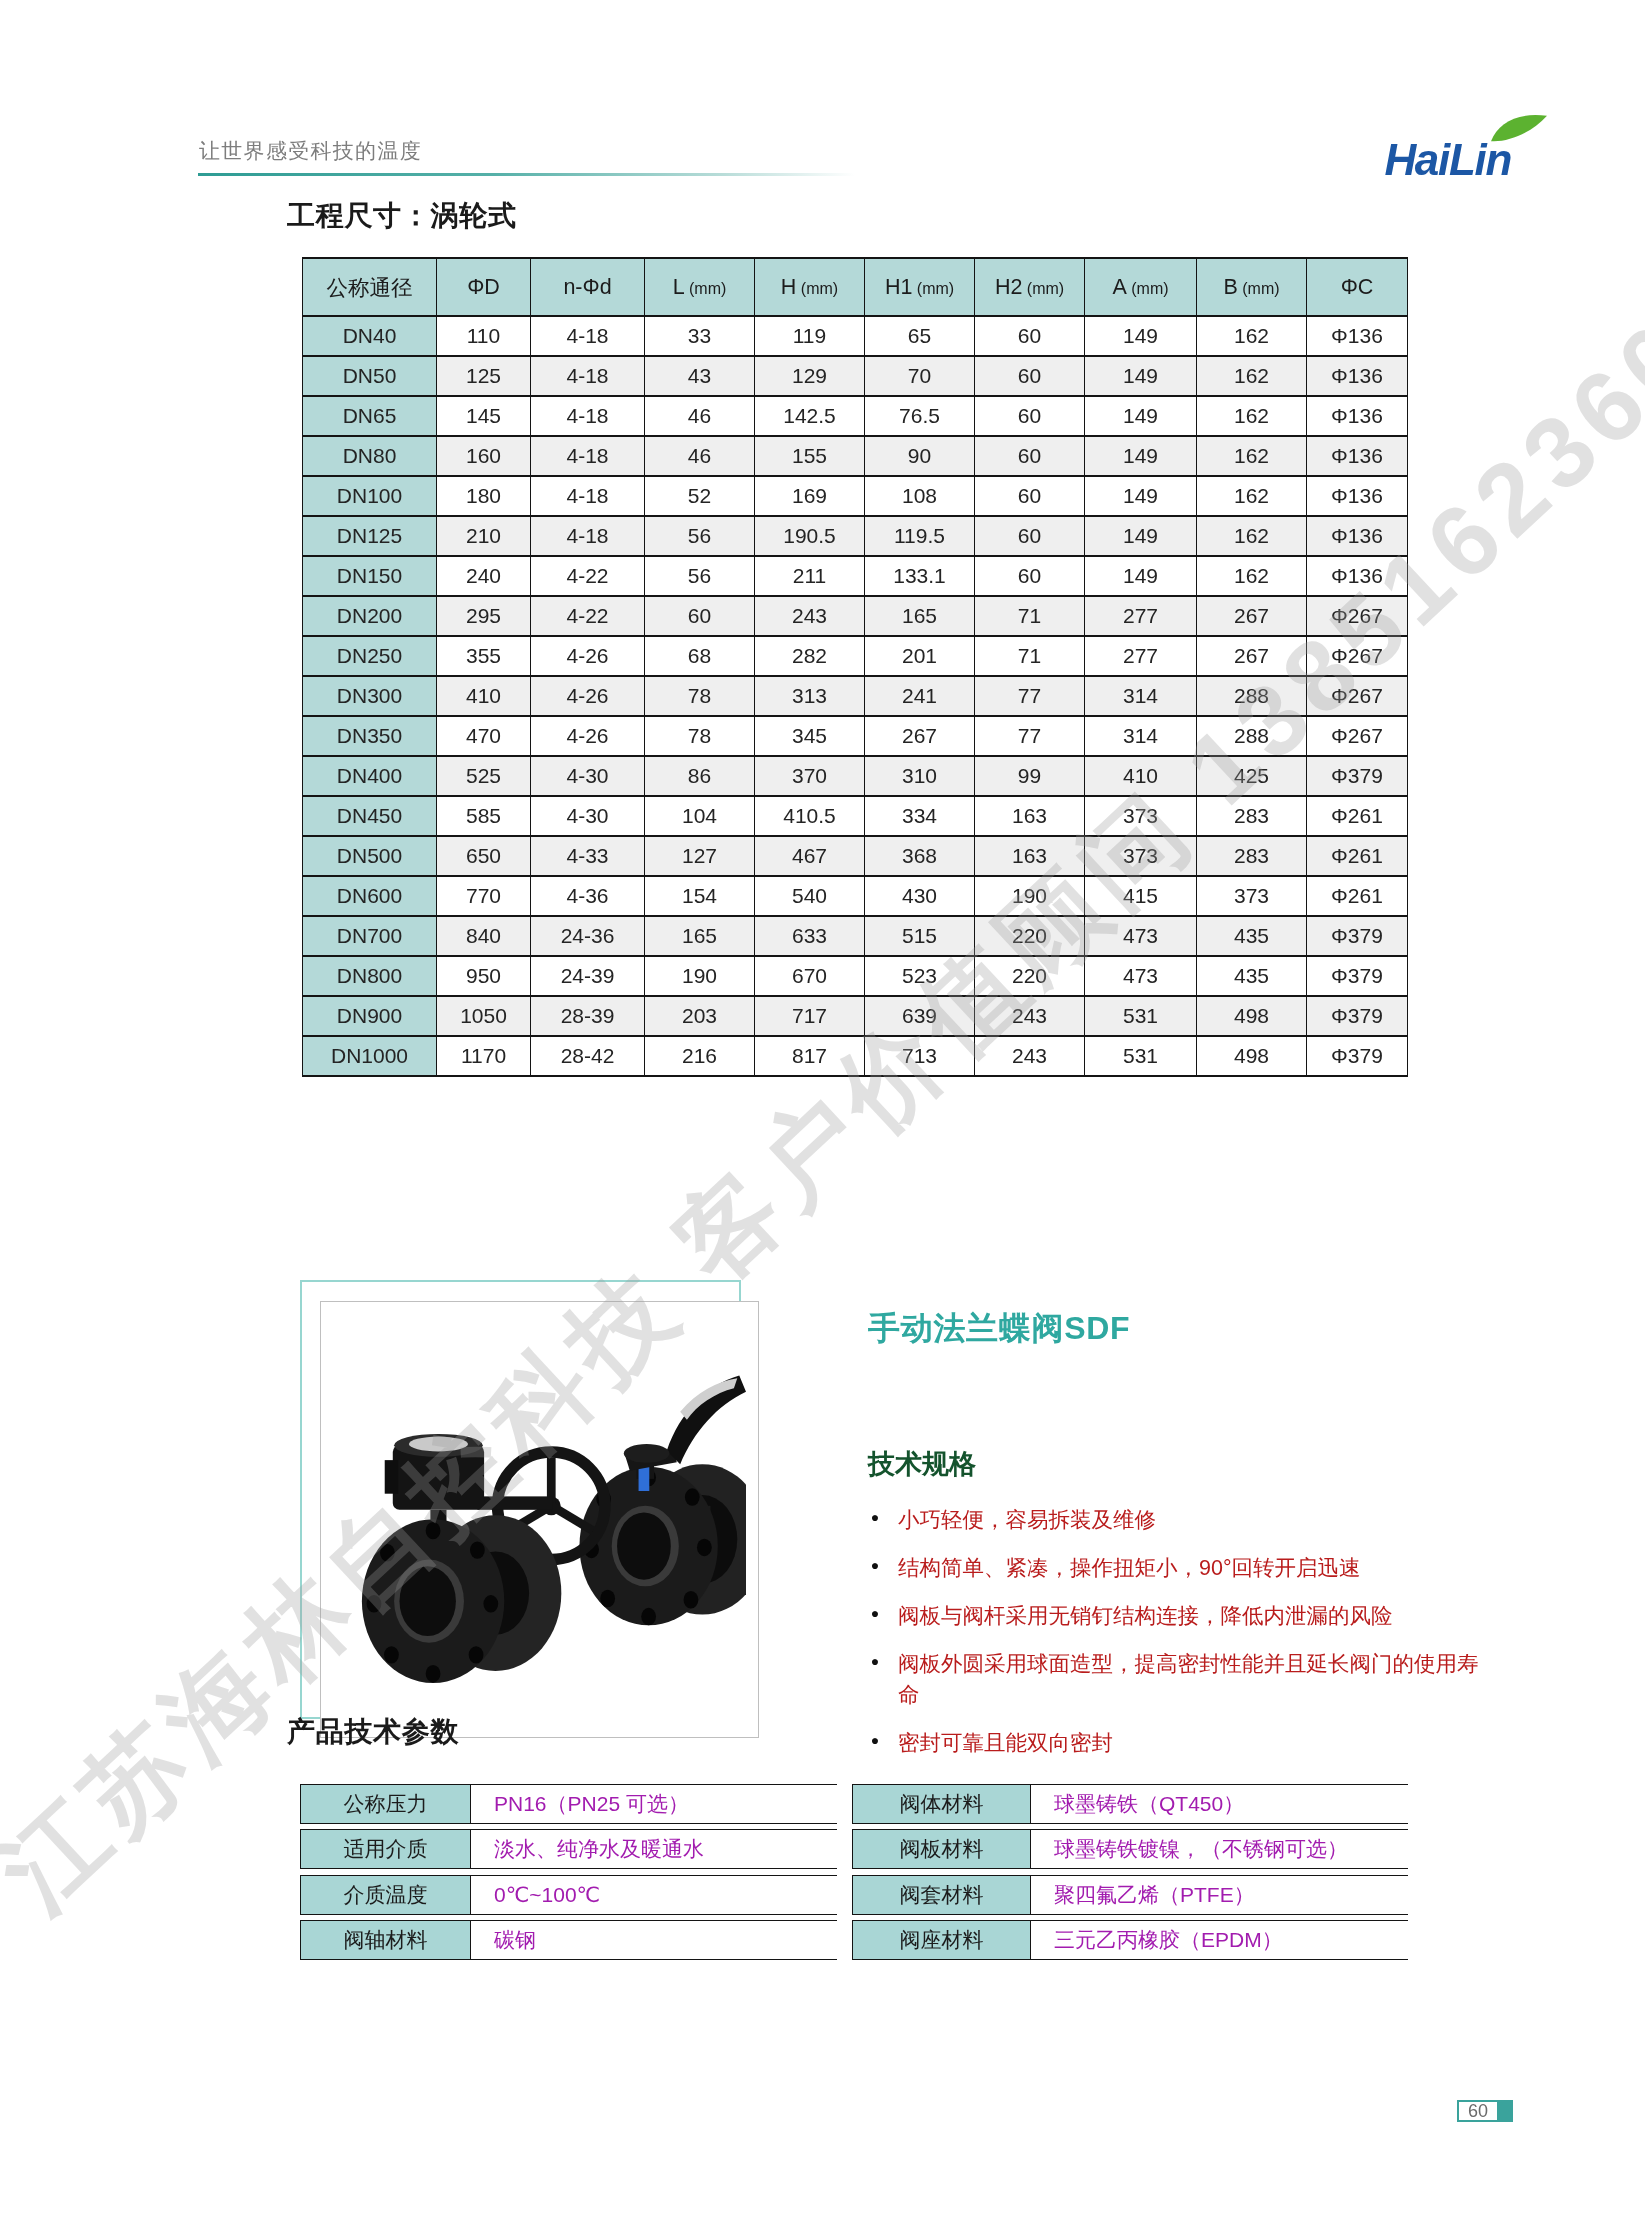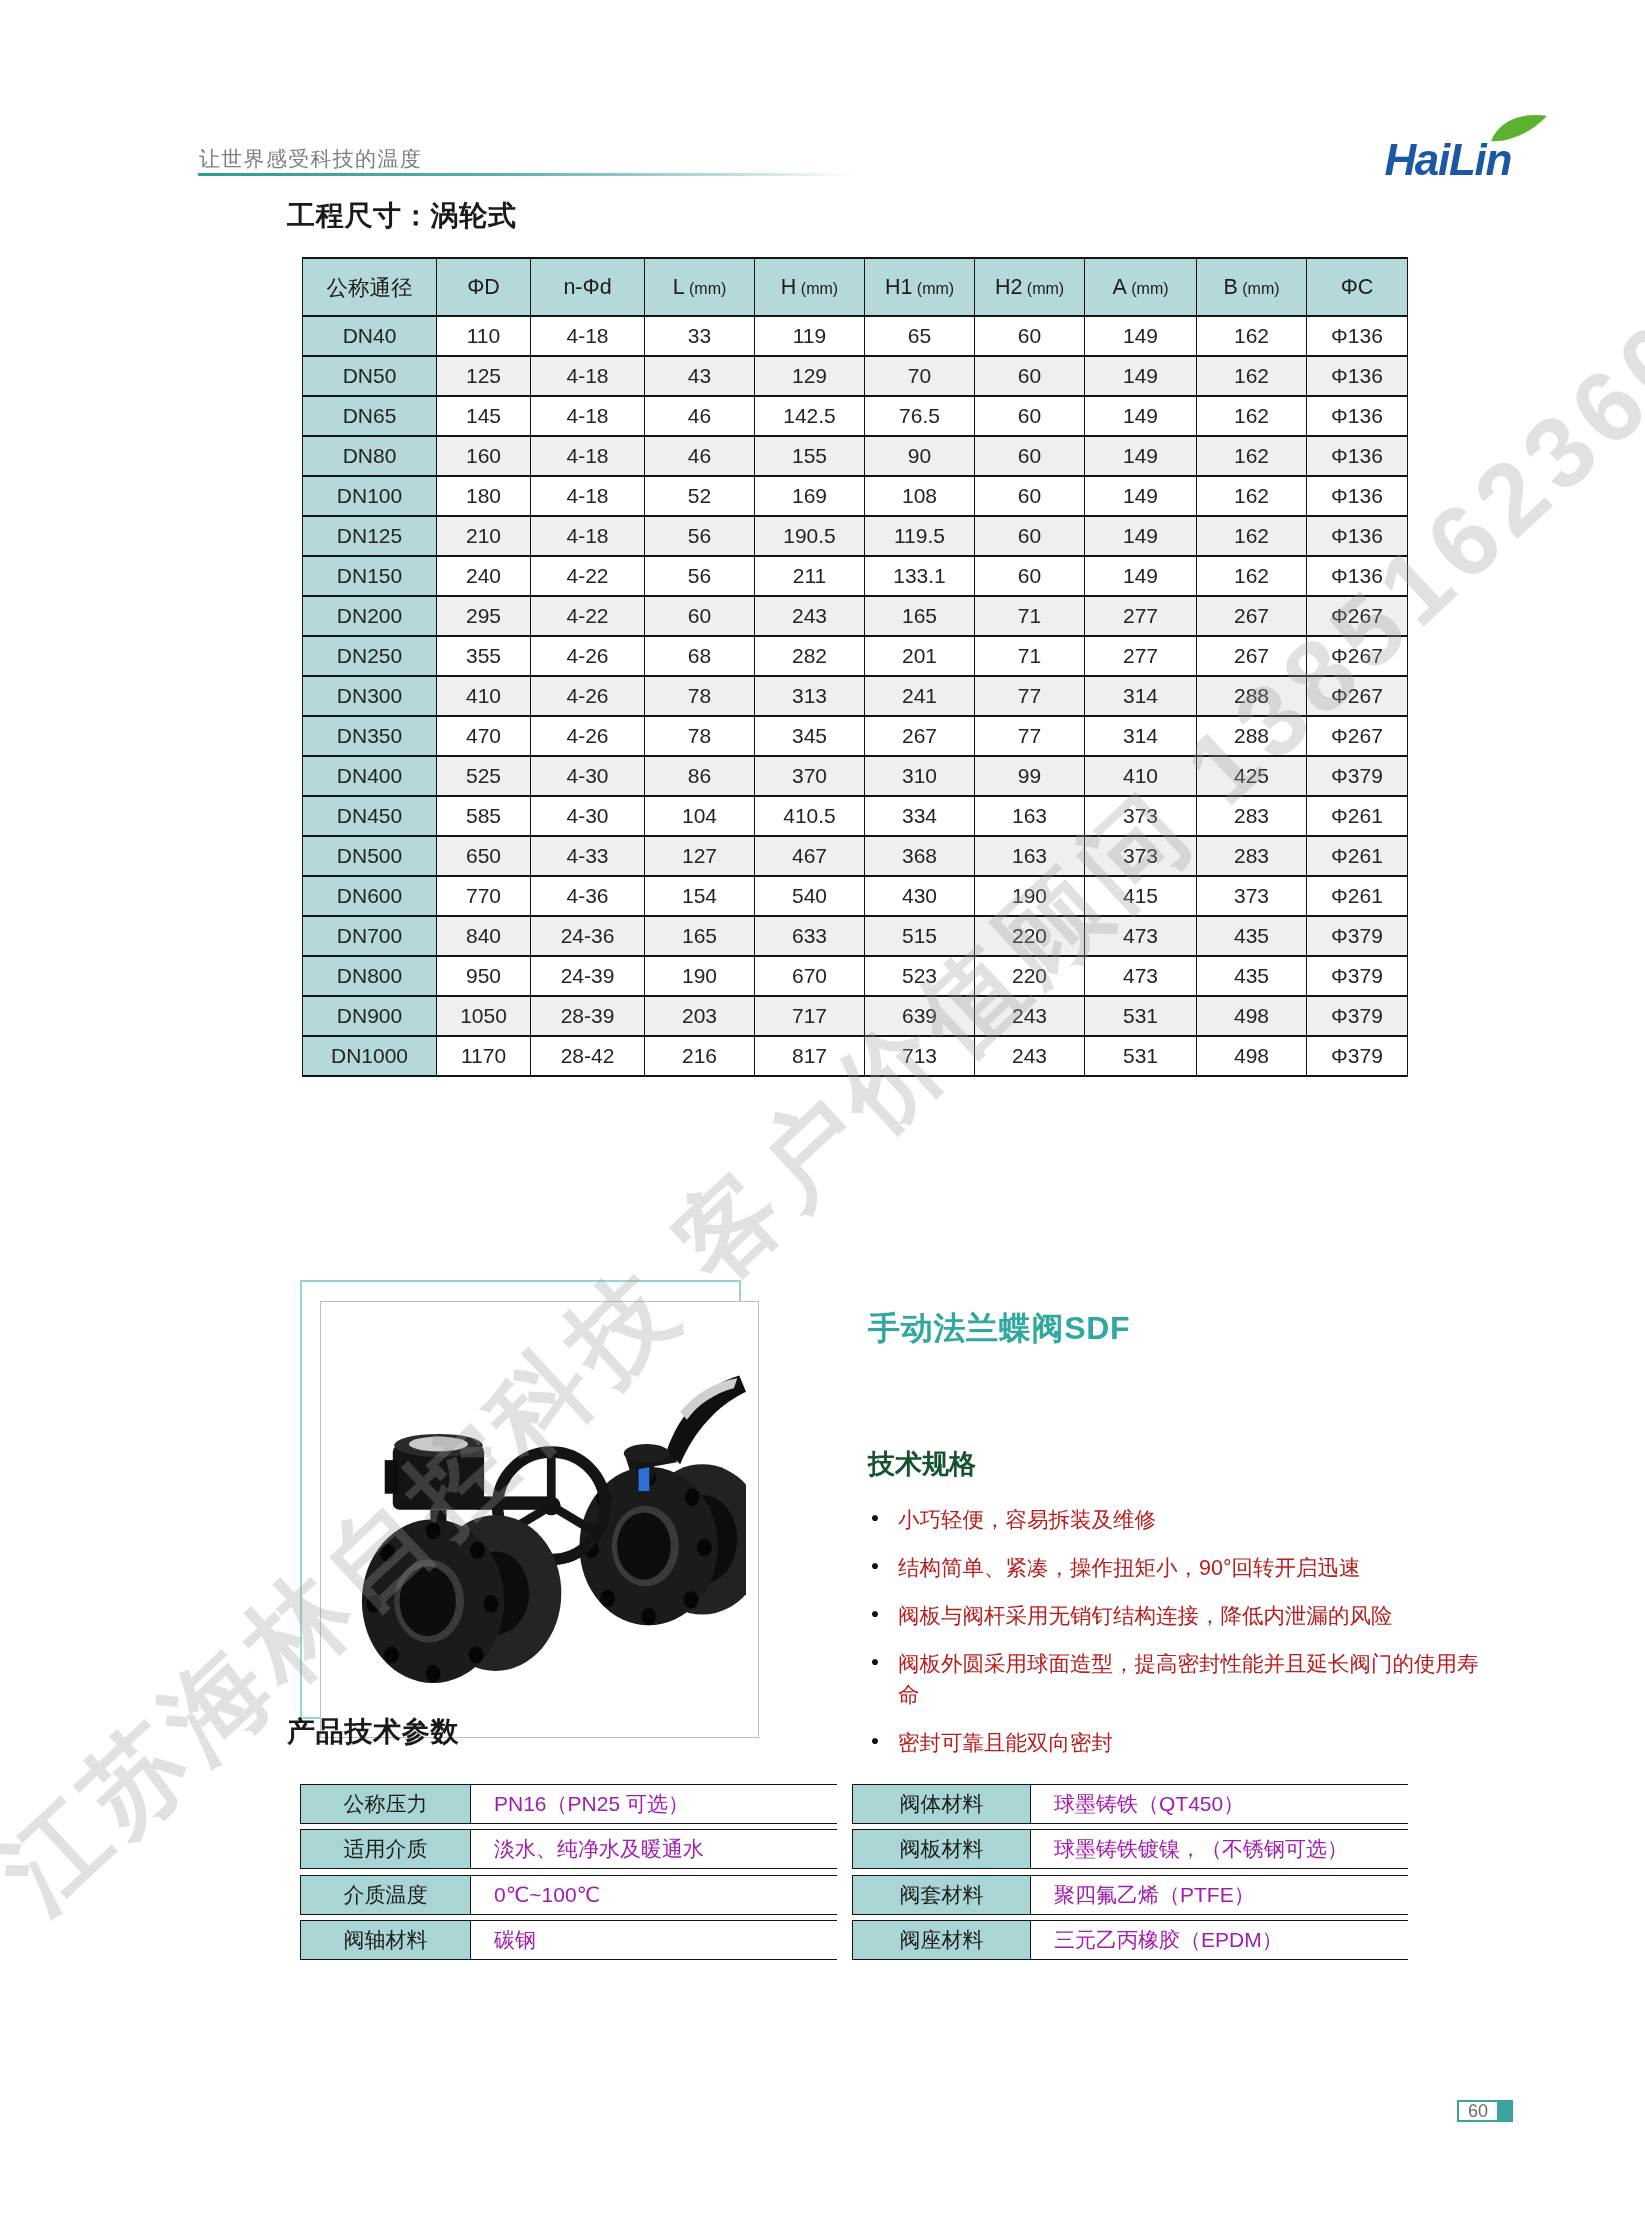--- a/index.html
+++ b/index.html
@@ -8,21 +8,21 @@
     font-family:"Liberation Sans","DejaVu Sans",sans-serif;overflow:hidden;color:#1f1f1f;
   }
   
   .watermark{
     position:absolute;left:-27px;top:1841px;z-index:40;
     transform:rotate(-43deg);transform-origin:0 0;
     font-size:101px;font-weight:bold;letter-spacing:9.4px;white-space:nowrap;
     color:rgba(155,155,155,0.30);pointer-events:none;
   }
   
-  .slogan{position:absolute;left:199px;top:137px;font-size:21px;color:#7d7d7d;letter-spacing:1.3px;margin-top:8px;}
+  .slogan{position:absolute;left:199px;top:137px;font-size:21px;color:#7d7d7d;letter-spacing:1.3px;}
   .header-line{position:absolute;left:198px;top:173px;width:657px;height:3.4px;
     background:linear-gradient(to right,#2e9c94 0%,#55b0a8 45%,#b9ddd9 80%,rgba(255,255,255,0) 100%);}
   .logo{position:absolute;left:1352px;top:113px;width:175px;height:74px;margin-left:27px;}
   .logo-text{position:absolute;left:5.4px;top:21.5px;font-size:44px;font-weight:bold;font-style:italic;
     color:#1c57a5;letter-spacing:-1.3px;}
   .logo-leaf{position:absolute;left:110px;top:0px;}
   
   .sec-title{position:absolute;font-size:28px;font-weight:bold;color:#1a1a1a;letter-spacing:0.7px;}
   #dims-title{left:287px;top:197px;}
   #params-title{left:287px;top:1713px;}

